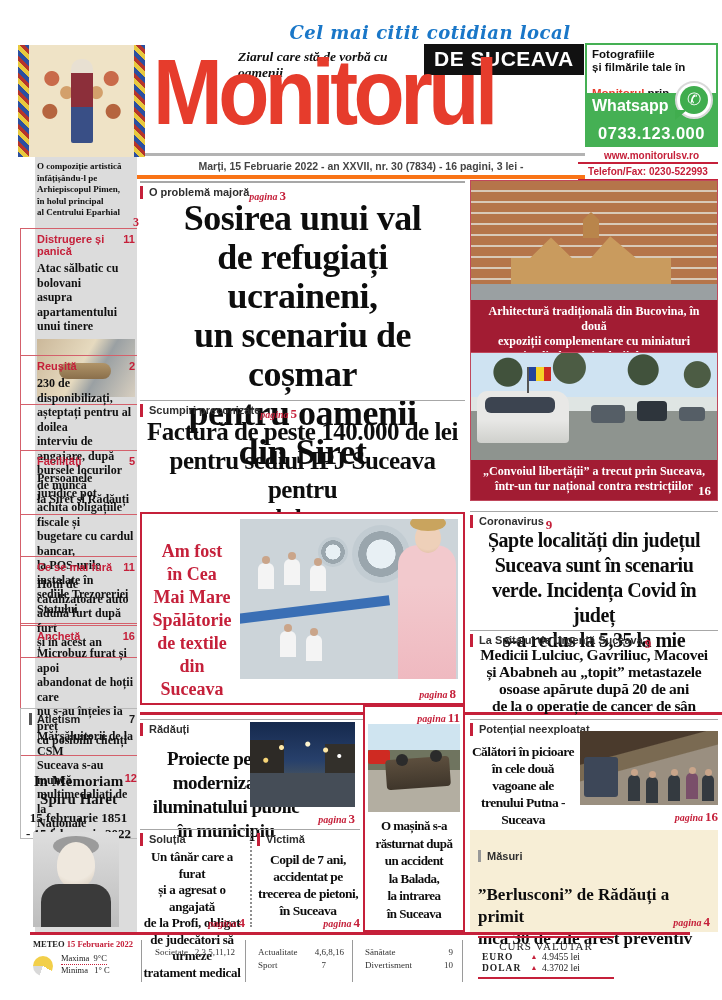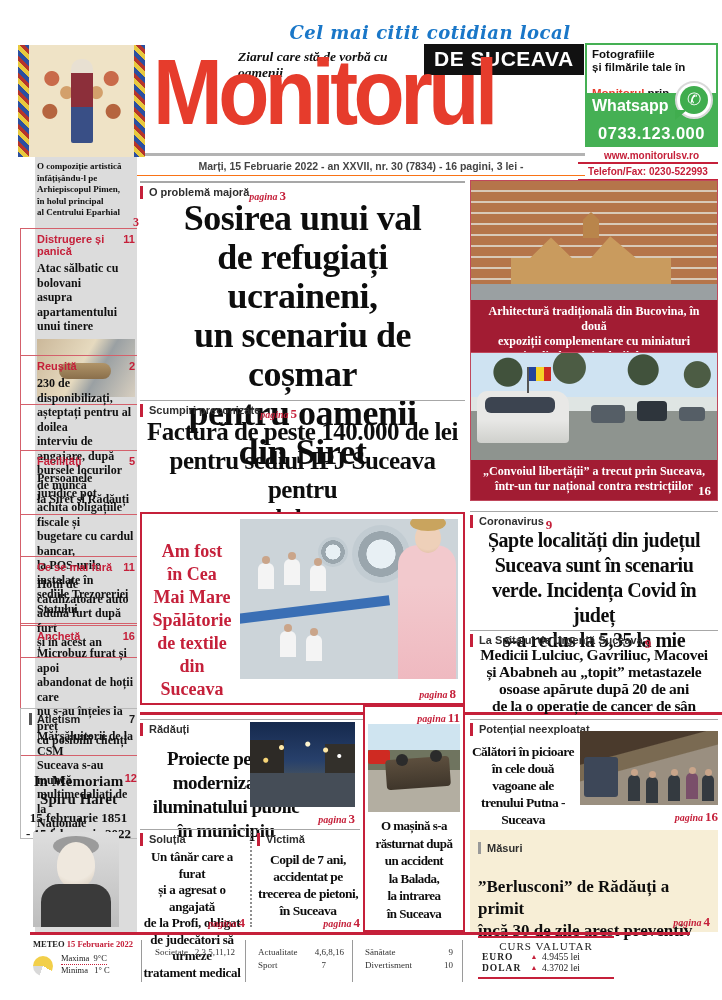--- a/index.html
+++ b/index.html
@@ -10,21 +10,21 @@
   .pre{white-space:pre-line;}
   
   .tag-script{left:240px;top:22px;width:380px;text-align:center;color:#1a77c8;
     font-family:"DejaVu Serif",serif;font-style:italic;font-weight:bold;font-size:18px;letter-spacing:.5px;}
   .tag-serif{left:238px;top:49px;width:190px;color:#101010;font-family:"Liberation Serif",serif;
     font-style:italic;font-weight:bold;font-size:13.5px;}
   .de-suceava{left:424px;top:44px;background:#111;color:#fff;font-weight:bold;font-size:21px;
     padding:3px 10px 4px;letter-spacing:.5px;}
   .logo{left:153px;top:40px;width:470px;color:#e63c2c;font-weight:bold;font-size:93px;line-height:105px;
     letter-spacing:-5px;transform:scaleX(.9);transform-origin:left top;}
-  .datebar{left:137px;top:153px;width:448px;border-top:3px solid #b3b3b3;border-bottom:1px solid #f97316;
+  .datebar{left:137px;top:153px;width:448px;border-top:3px solid #b3b3b3;border-bottom:4px solid #f97316;
     text-align:center;font-size:10.5px;font-weight:bold;color:#454545;padding:4px 0 3px;}
   
   .wabox{left:585px;top:43px;width:133px;height:104px;background:#fff;border:2px solid #45b054;box-sizing:border-box;}
   .wabox .txt{padding:3px 5px 0;font-weight:bold;font-size:11.5px;line-height:13px;color:#111;}
   .wabox .brand{color:#e63c2c;}
   .wagreen{position:absolute;left:0;right:0;bottom:0;height:52px;background:#45b054;}
   .wagreen .app{position:absolute;left:5px;top:4px;color:#fff;font-weight:bold;font-size:16px;}
   .wagreen .num{position:absolute;left:0;right:0;bottom:2px;text-align:center;color:#fff;font-weight:bold;font-size:16.5px;letter-spacing:.5px;}
   .waicon{position:absolute;right:3px;top:-12px;width:34px;height:34px;border-radius:50%;
     background:#fff;border:2px solid #d9d9d9;}
@@ -162,21 +162,21 @@
   .hos-k{left:470px;top:630px;width:248px;}
   .hos-h{left:470px;top:646px;width:248px;font-size:15.5px;line-height:17px;letter-spacing:-.3px;}
   .train-k{left:470px;top:719px;width:248px;}
   .train-h{left:468px;top:743px;width:110px;font-size:13.5px;line-height:17px;}
   .trainph{left:580px;top:731px;width:138px;height:74px;overflow:hidden;
     background:linear-gradient(165deg,#4a3a2c 0 30%,#7a6a52 31% 45%,#9a8f80 46%);}
   .trainph .tr{position:absolute;left:4px;top:26px;width:34px;height:40px;background:#3d4758;border-radius:3px;}
   .trainph .pp{position:absolute;bottom:4px;width:12px;height:26px;border-radius:5px 5px 0 0;background:#343a40;}
   .trainph .pp::before{content:"";position:absolute;left:3px;top:-6px;width:7px;height:7px;border-radius:50%;background:#c9a58a;}
   .train-pag{left:640px;top:807px;width:78px;text-align:right;}
-  .masuri{left:470px;top:830px;width:248px;height:102px;background:#f7eed6;box-sizing:border-box;padding:12px 8px;}
+  .masuri{left:470px;top:830px;width:248px;height:102px;background:#f7eed6;box-sizing:border-box;padding:20px 8px;}
   .masuri .kick{font-weight:bold;font-size:11px;color:#2f2f2f;border-left:3px solid #999;padding-left:6px;}
   .masuri .hl2{font-family:"Liberation Serif",serif;font-weight:bold;font-size:17px;line-height:22px;color:#0d0d0d;margin-top:22px;}
   .masuri .pag{position:absolute;right:8px;bottom:2px;}
   
   .footrule{left:30px;top:932px;width:660px;height:3px;background:#c5203a;}
   .meteo{left:33px;top:939px;width:104px;font-family:"Liberation Serif",serif;font-size:8.5px;color:#222;}
   .meteo .t{font-weight:bold;}
   .meteo .t .d{color:#c5203a;}
   .wicon{position:absolute;left:0px;top:17px;width:20px;height:20px;border-radius:50%;
     background:conic-gradient(#f2cf4a 0 120deg,#fff 120deg 200deg,#d9d9d9 200deg 270deg,#f2cf4a 270deg);}

